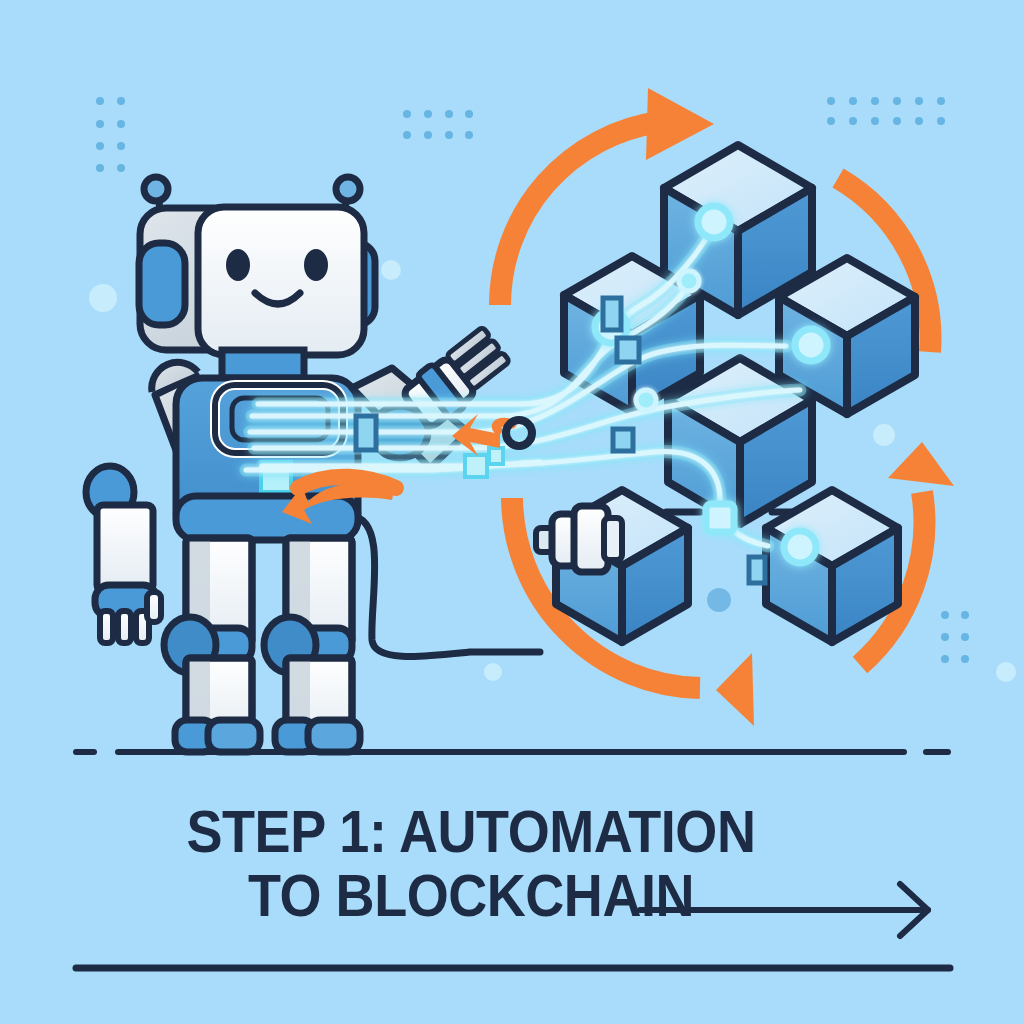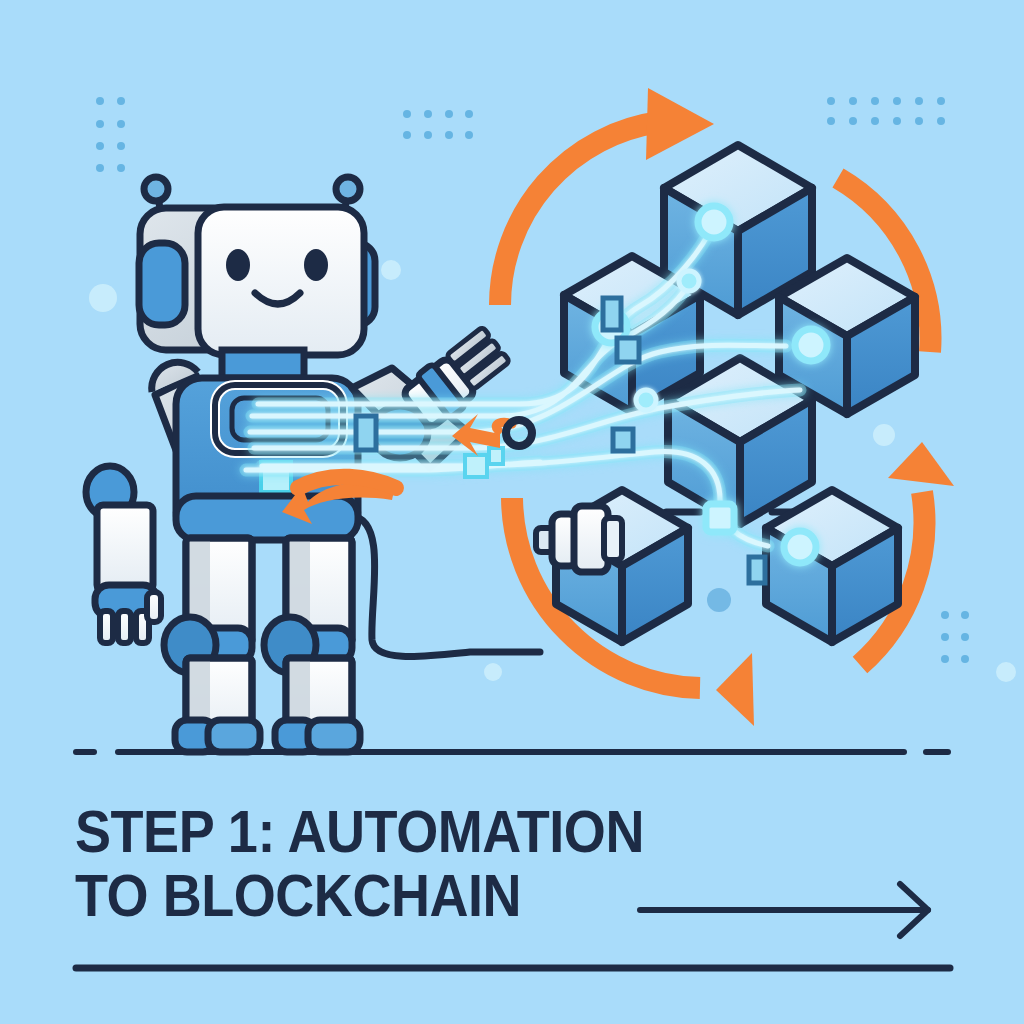--- a/index.html
+++ b/index.html
@@ -10,20 +10,21 @@
   }
   body {
     font-family: "Liberation Sans", sans-serif;
   }
   #stage {
     position: relative;
     width: 1024px;
     height: 1008px;
     background: #84cc16;
     overflow: hidden;
+    text-align: center;
   }
   #art {
     position: absolute;
     left: 0;
     top: 0;
     width: 1024px;
     height: 1024px;
   }
   .title-layer {
     position: absolute;

